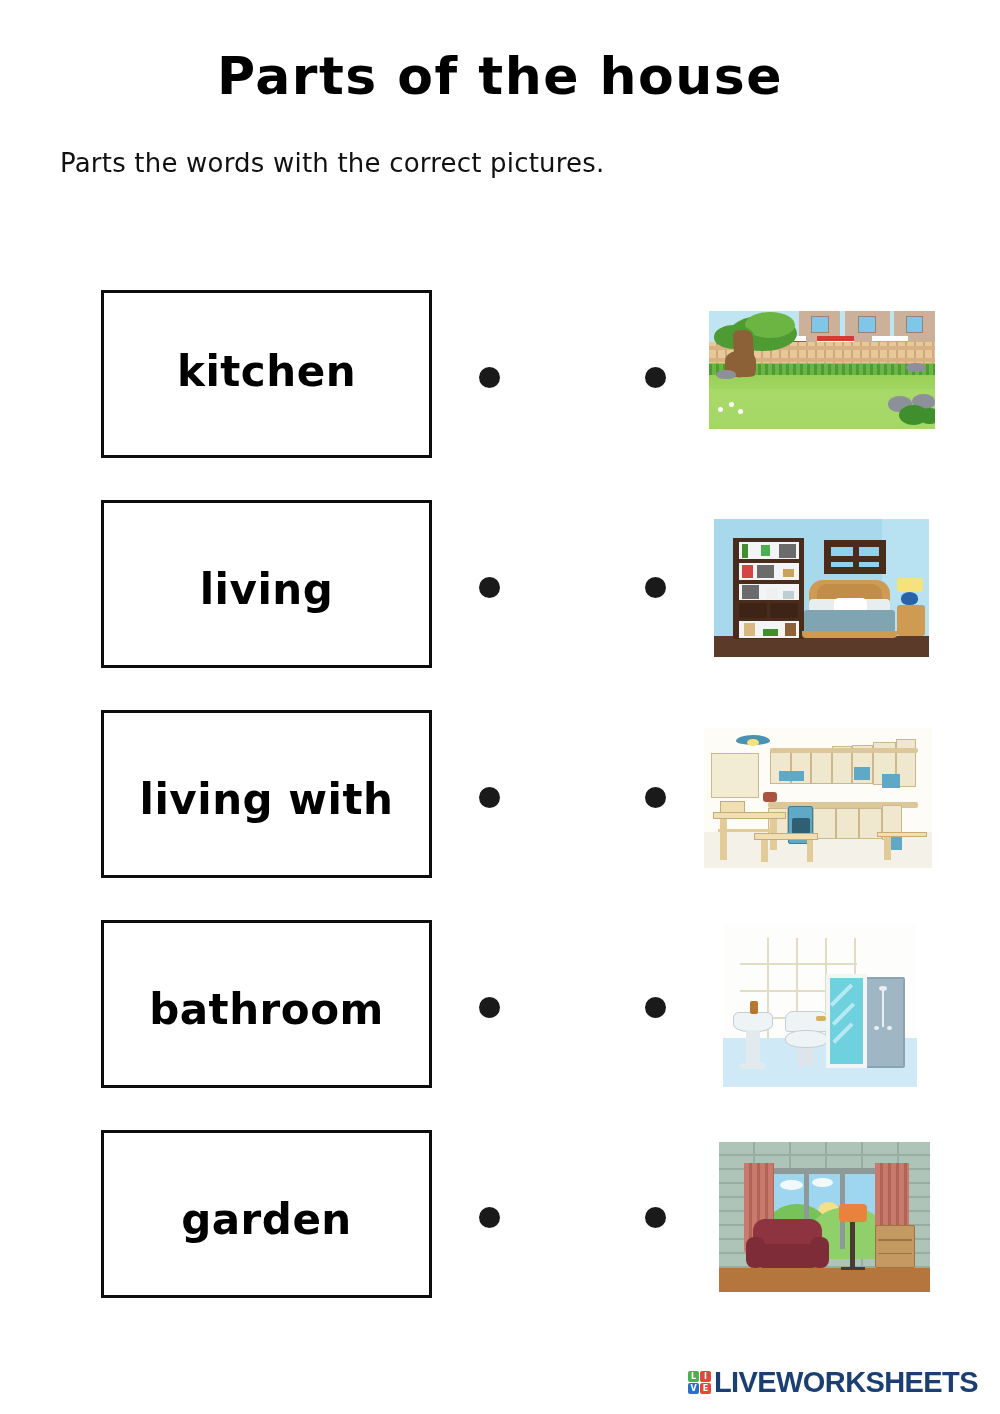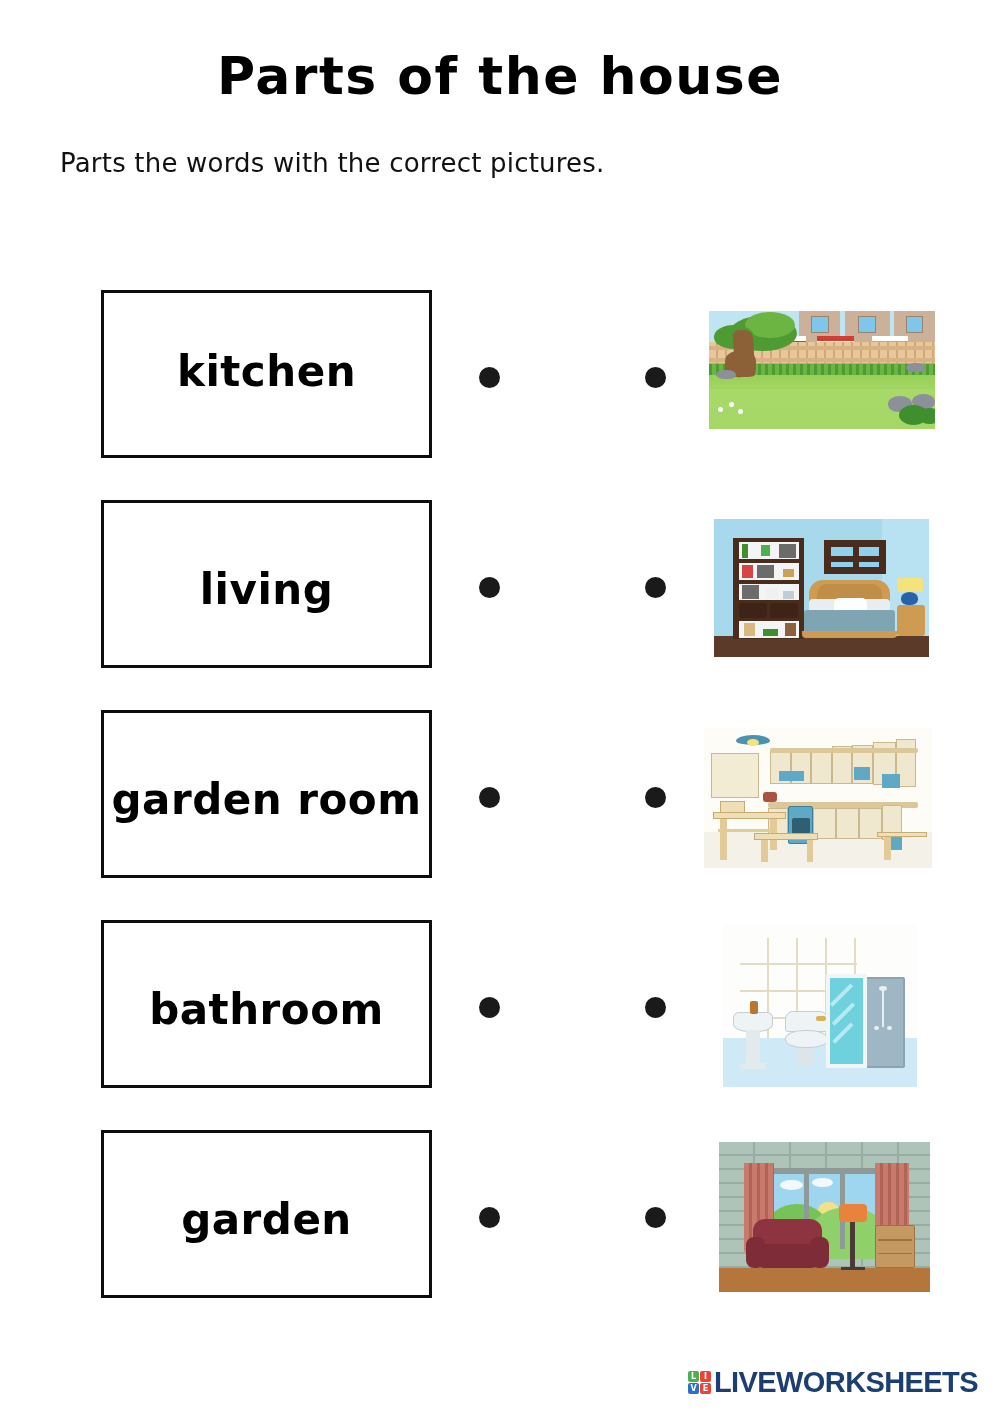--- a/index.html
+++ b/index.html
@@ -333,21 +333,21 @@
       <div class="bd-base" style="left:41%; top:81%; width:44%; height:5%;"></div>
 
       <div class="bd-nstand" style="left:85%; top:62%; width:13%; height:23%;"></div>
       <div class="bd-lampbase" style="left:87%; top:53%; width:8%; height:9%;"></div>
       <div class="bd-lampshade" style="left:85%; top:43%; width:12%; height:10%;"></div>
     </div>
   </div>
 
   <div class="match-row">
     <div class="word-box">
-      <div class="word-label" style="top:62px;">garden room</div>
+      <div class="word-label" style="top:62px;">living with</div>
     </div>
     <div class="dot dot-left"></div>
     <div class="dot dot-right"></div>
 
     <div class="pic-frame kitchen" style="left:704px; top:18px; width:228px; height:140px;">
       <div class="k-wall"></div>
       <div class="k-floor"></div>
 
       <div class="k-lamp" style="left:14%; top:5%; width:15%; height:7%;"></div>
       <div class="k-lampglow" style="left:19%; top:8%; width:5%; height:5%;"></div>

